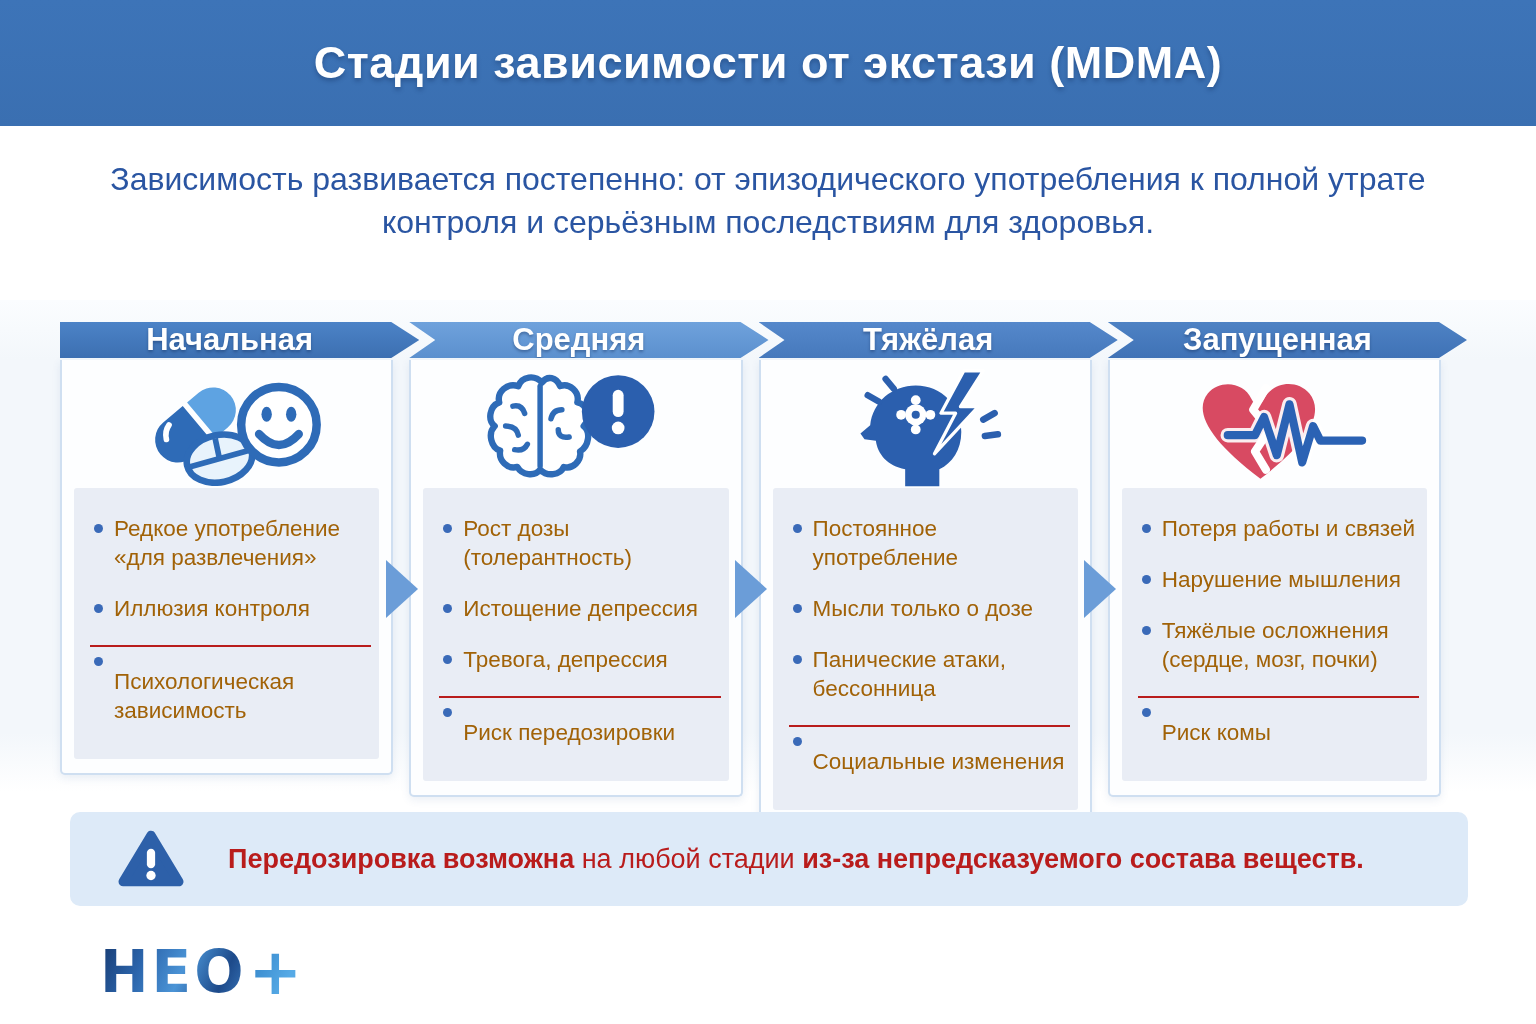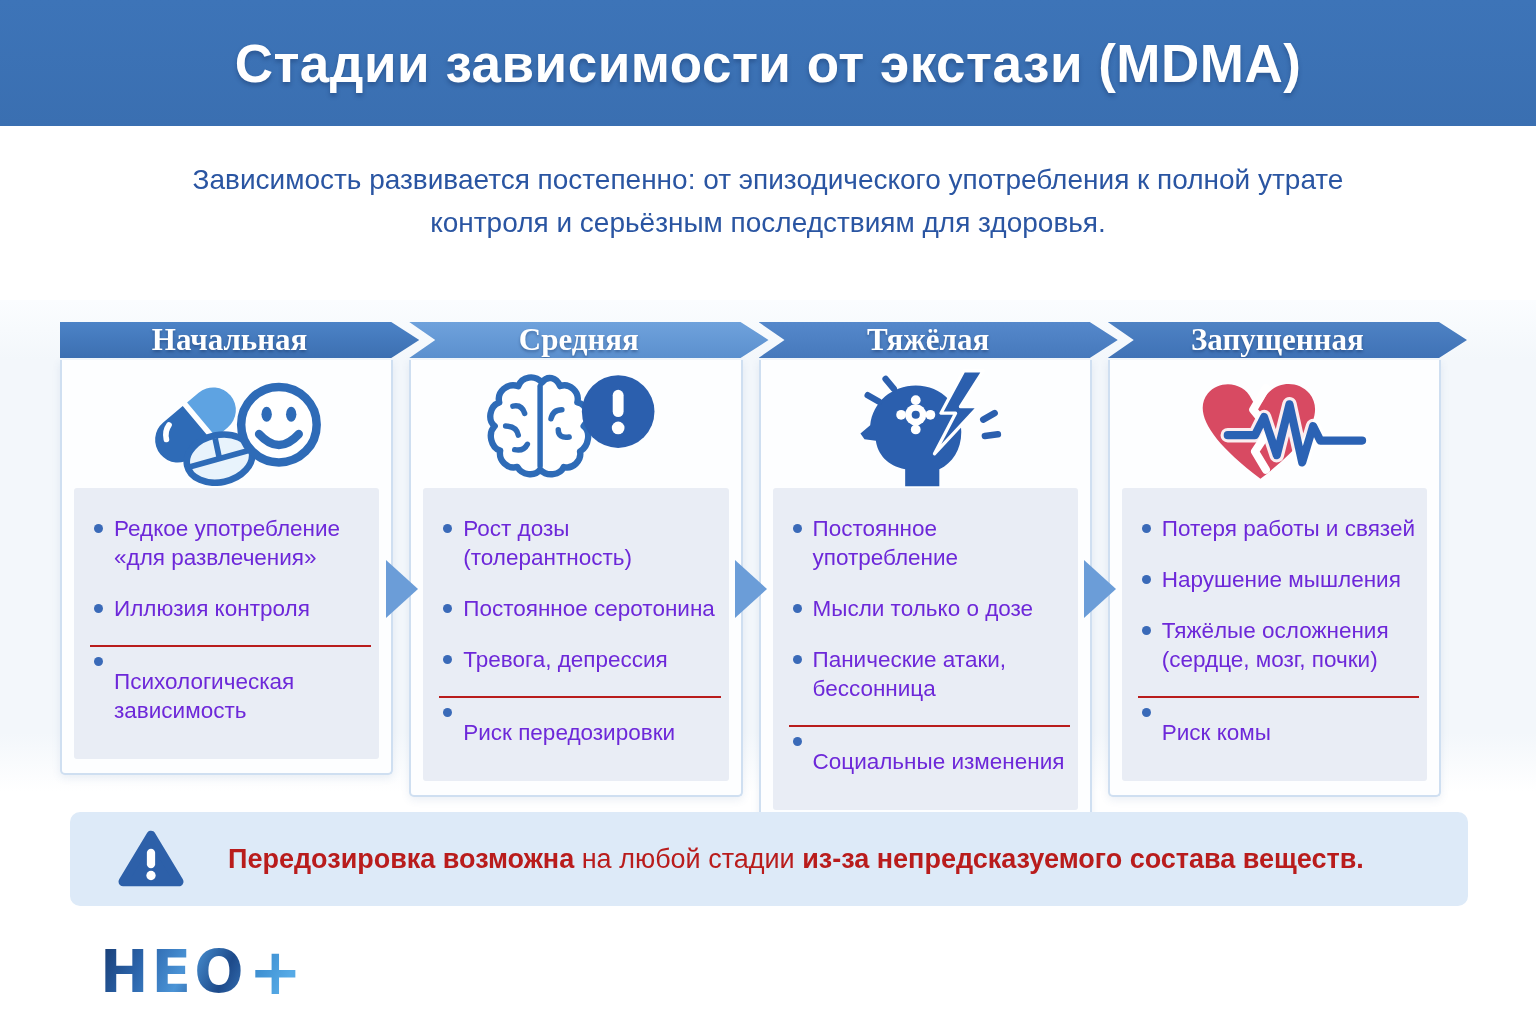--- a/index.html
+++ b/index.html
@@ -9,51 +9,51 @@
   .page { position:relative; width:1536px; height:1024px; overflow:hidden; background:#ffffff; }
 
   
   .stage-backdrop { position:absolute; left:0; top:300px; width:1536px; height:492px;
     background:linear-gradient(180deg,#fbfdff 0%,#f3f7fb 12%,#f3f7fb 88%,#ffffff 100%); }
 
   
   .titlebar { position:absolute; left:0; top:0; width:1536px; height:126px;
     background:linear-gradient(180deg,#3d74b8 0%,#3a6fb1 100%);
     display:flex; align-items:center; justify-content:center; }
-  .titlebar h1 { color:#ffffff; font-size:53px; font-weight:bold; letter-spacing:0.5px;
+  .titlebar h1 { color:#ffffff; font-size:45px; font-weight:bold; letter-spacing:0.5px;
     text-shadow:0 3px 4px rgba(15,40,85,0.35); }
 
   
   .intro { position:absolute; left:0; top:158px; width:1536px; text-align:center;
-    color:#2a55a2; font-size:28px; line-height:43px; }
+    color:#2a55a2; font-size:32px; line-height:43px; }
 
   
   .stages-row { position:absolute; left:60px; top:322px; width:1381px; height:446px;
     display:flex; gap:16px; }
   .stage-col { flex:1 1 0; display:flex; flex-direction:column; position:relative; }
 
   .chevron { height:63px; width:calc(100% + 26px); position:relative; z-index:2;
     display:flex; align-items:center; justify-content:center;
     color:#ffffff; font-size:31px; font-weight:bold; text-shadow:0 2px 3px rgba(15,40,85,0.4);
-    clip-path:polygon(0 0, calc(100% - 28px) 0, 100% 50%, calc(100% - 28px) 100%, 0 100%, 26px 50%);font-family:Liberation Serif, serif; }
+    clip-path:polygon(0 0, calc(100% - 28px) 0, 100% 50%, calc(100% - 28px) 100%, 0 100%, 26px 50%); }
   .chevron.first { clip-path:polygon(0 0, calc(100% - 28px) 0, 100% 50%, calc(100% - 28px) 100%, 0 100%); }
   .chevron .label { padding-right:20px; }
   .chevron.c1 { background:linear-gradient(180deg,#4c83c7 0%,#3c6fb1 100%); }
   .chevron.c2 { background:linear-gradient(180deg,#6fa2dc 0%,#5b90ce 100%); }
   .chevron.c3 { background:linear-gradient(180deg,#5588cb 0%,#4679bc 100%); }
   .chevron.c4 { background:linear-gradient(180deg,#4e82c4 0%,#3f72b6 100%);text-align:right; }
 
   .card { flex:1; margin-top:2px; background:#fdfeff; border:2px solid #cfdff1; border-top:none;
     border-radius:0 0 5px 5px; box-shadow:0 3px 8px rgba(60,100,160,0.10);
     display:flex; flex-direction:column; }
   .icon-wrap { height:128px; display:flex; align-items:center; justify-content:center; padding-top:6px; }
   .list-box { flex:1; margin:0 12px 14px 12px; background:#e9edf5; border-radius:3px;
     padding:26px 8px 12px 16px; }
   .list-box ul { list-style:none; }
-  .list-box li { position:relative; padding-left:24px; color:#6d28d9; font-size:22.5px;
+  .list-box li { position:relative; padding-left:24px; color:#a16207; font-size:22.5px;
     line-height:29px; margin-bottom:22px; }
   .list-box li::before { content:""; position:absolute; left:4px; top:10px; width:9px; height:9px;
     border-radius:50%; background:#3a6ab8; }
   .list-box li.with-divider { border-top:2px solid #b91c1c; padding-top:20px; }
 
   .flow-arrow { position:absolute; top:238px; width:32px; height:58px; background:#6b9dd8;
     clip-path:polygon(0 0, 100% 50%, 0 100%); z-index:3; }
   .flow-arrow.a1 { left:326px; }
   .flow-arrow.a2 { left:675px; }
   .flow-arrow.a3 { left:1024px; }
@@ -142,21 +142,21 @@
             <path d="M90 46 q-10 0 -12 10" stroke="#2e6bb7" stroke-width="6" fill="none" stroke-linecap="round"></path>
             <path d="M98 76 q-12 2 -12 -8" stroke="#2e6bb7" stroke-width="6" fill="none" stroke-linecap="round"></path>
             <circle cx="152" cy="48" r="40" fill="#2b5fae"></circle>
             <rect x="146" y="24" width="12" height="30" rx="6" fill="#ffffff"></rect>
             <circle cx="152" cy="66" r="7" fill="#ffffff"></circle>
           </svg>
         </div>
         <div class="list-box">
           <ul>
             <li>Рост дозы (толерантность)</li>
-            <li>Постоянное серотонина</li>
+            <li>Истощение депрессия</li>
             <li>Тревога, депрессия</li>
             <li class="with-divider">Риск передозировки</li>
           </ul>
         </div>
       </div>
     </div>
 
     <div class="stage-col">
       <div class="chevron c3">
         <span class="label">Тяжёлая</span>

